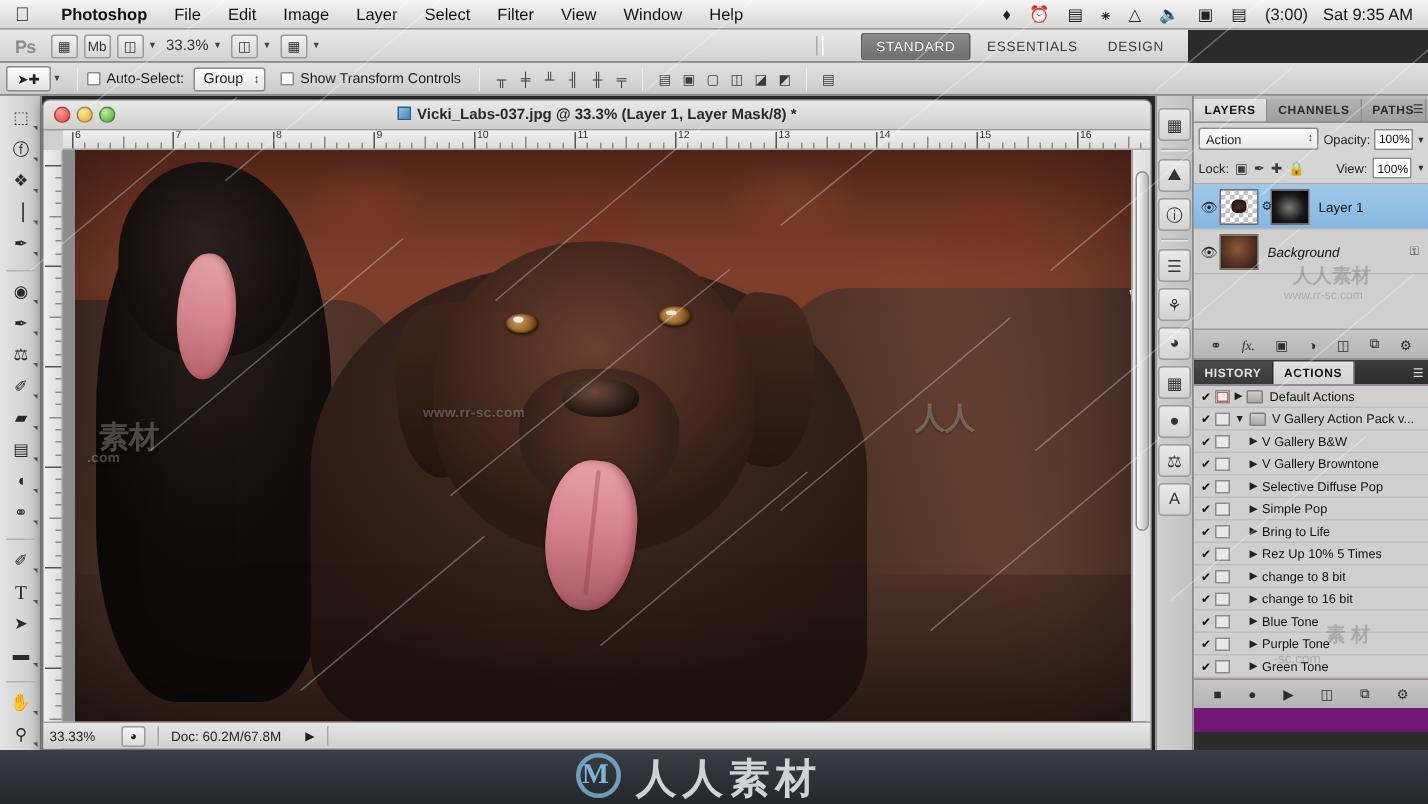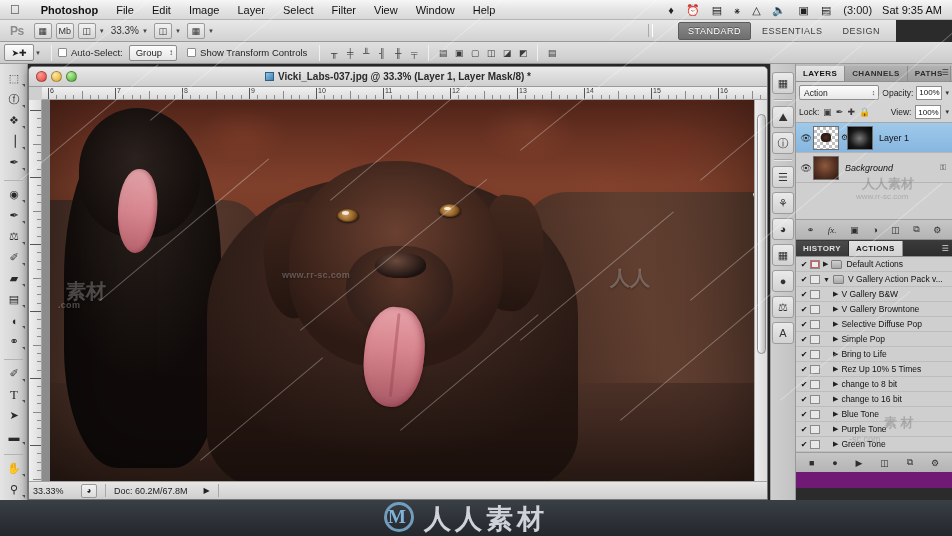--- a/index.html
+++ b/index.html
@@ -22,21 +22,21 @@
   #menubar .apple { margin:0 12px 0 10px; font-size:13px; line-height:1; color:#1a1a1a; }
   #menubar .mitem { padding:0 9px; font-size:11px; color:#111; line-height:20px; white-space:nowrap; }
   #menubar .mitem.bold { font-weight:bold; }
   #menubar .spacer { flex:1; }
   #menubar .status-ico { padding:0 6px; font-size:11px; color:#222; line-height:20px; }
   #menubar .clock { padding:0 10px 0 4px; font-size:11px; color:#111; }
   .ico-blue { color:#3aa5d8; }
 
   
   #appbar {
-    position:absolute; left:0; top:20px; width:896px; height:22px;
+    position:absolute; left:0; top:20px; width:792px; height:22px;
     background:linear-gradient(180deg,#e8e8e8 0%,#d2d2d2 100%);
     border-bottom:1px solid #9a9a9a;
     display:flex; align-items:center; padding:3px 6px;
   }
   #appbar .pslogo { font-weight:bold; font-size:12px; color:#8c8c8c; padding:0 8px 0 4px; letter-spacing:-.5px; }
   .abtn {
     width:18px; height:16px; margin:0 2px;
     background:linear-gradient(180deg,#f2f2f2,#d6d6d6);
     border:1px solid #9b9b9b; border-radius:2px;
     display:flex; align-items:center; justify-content:center;

